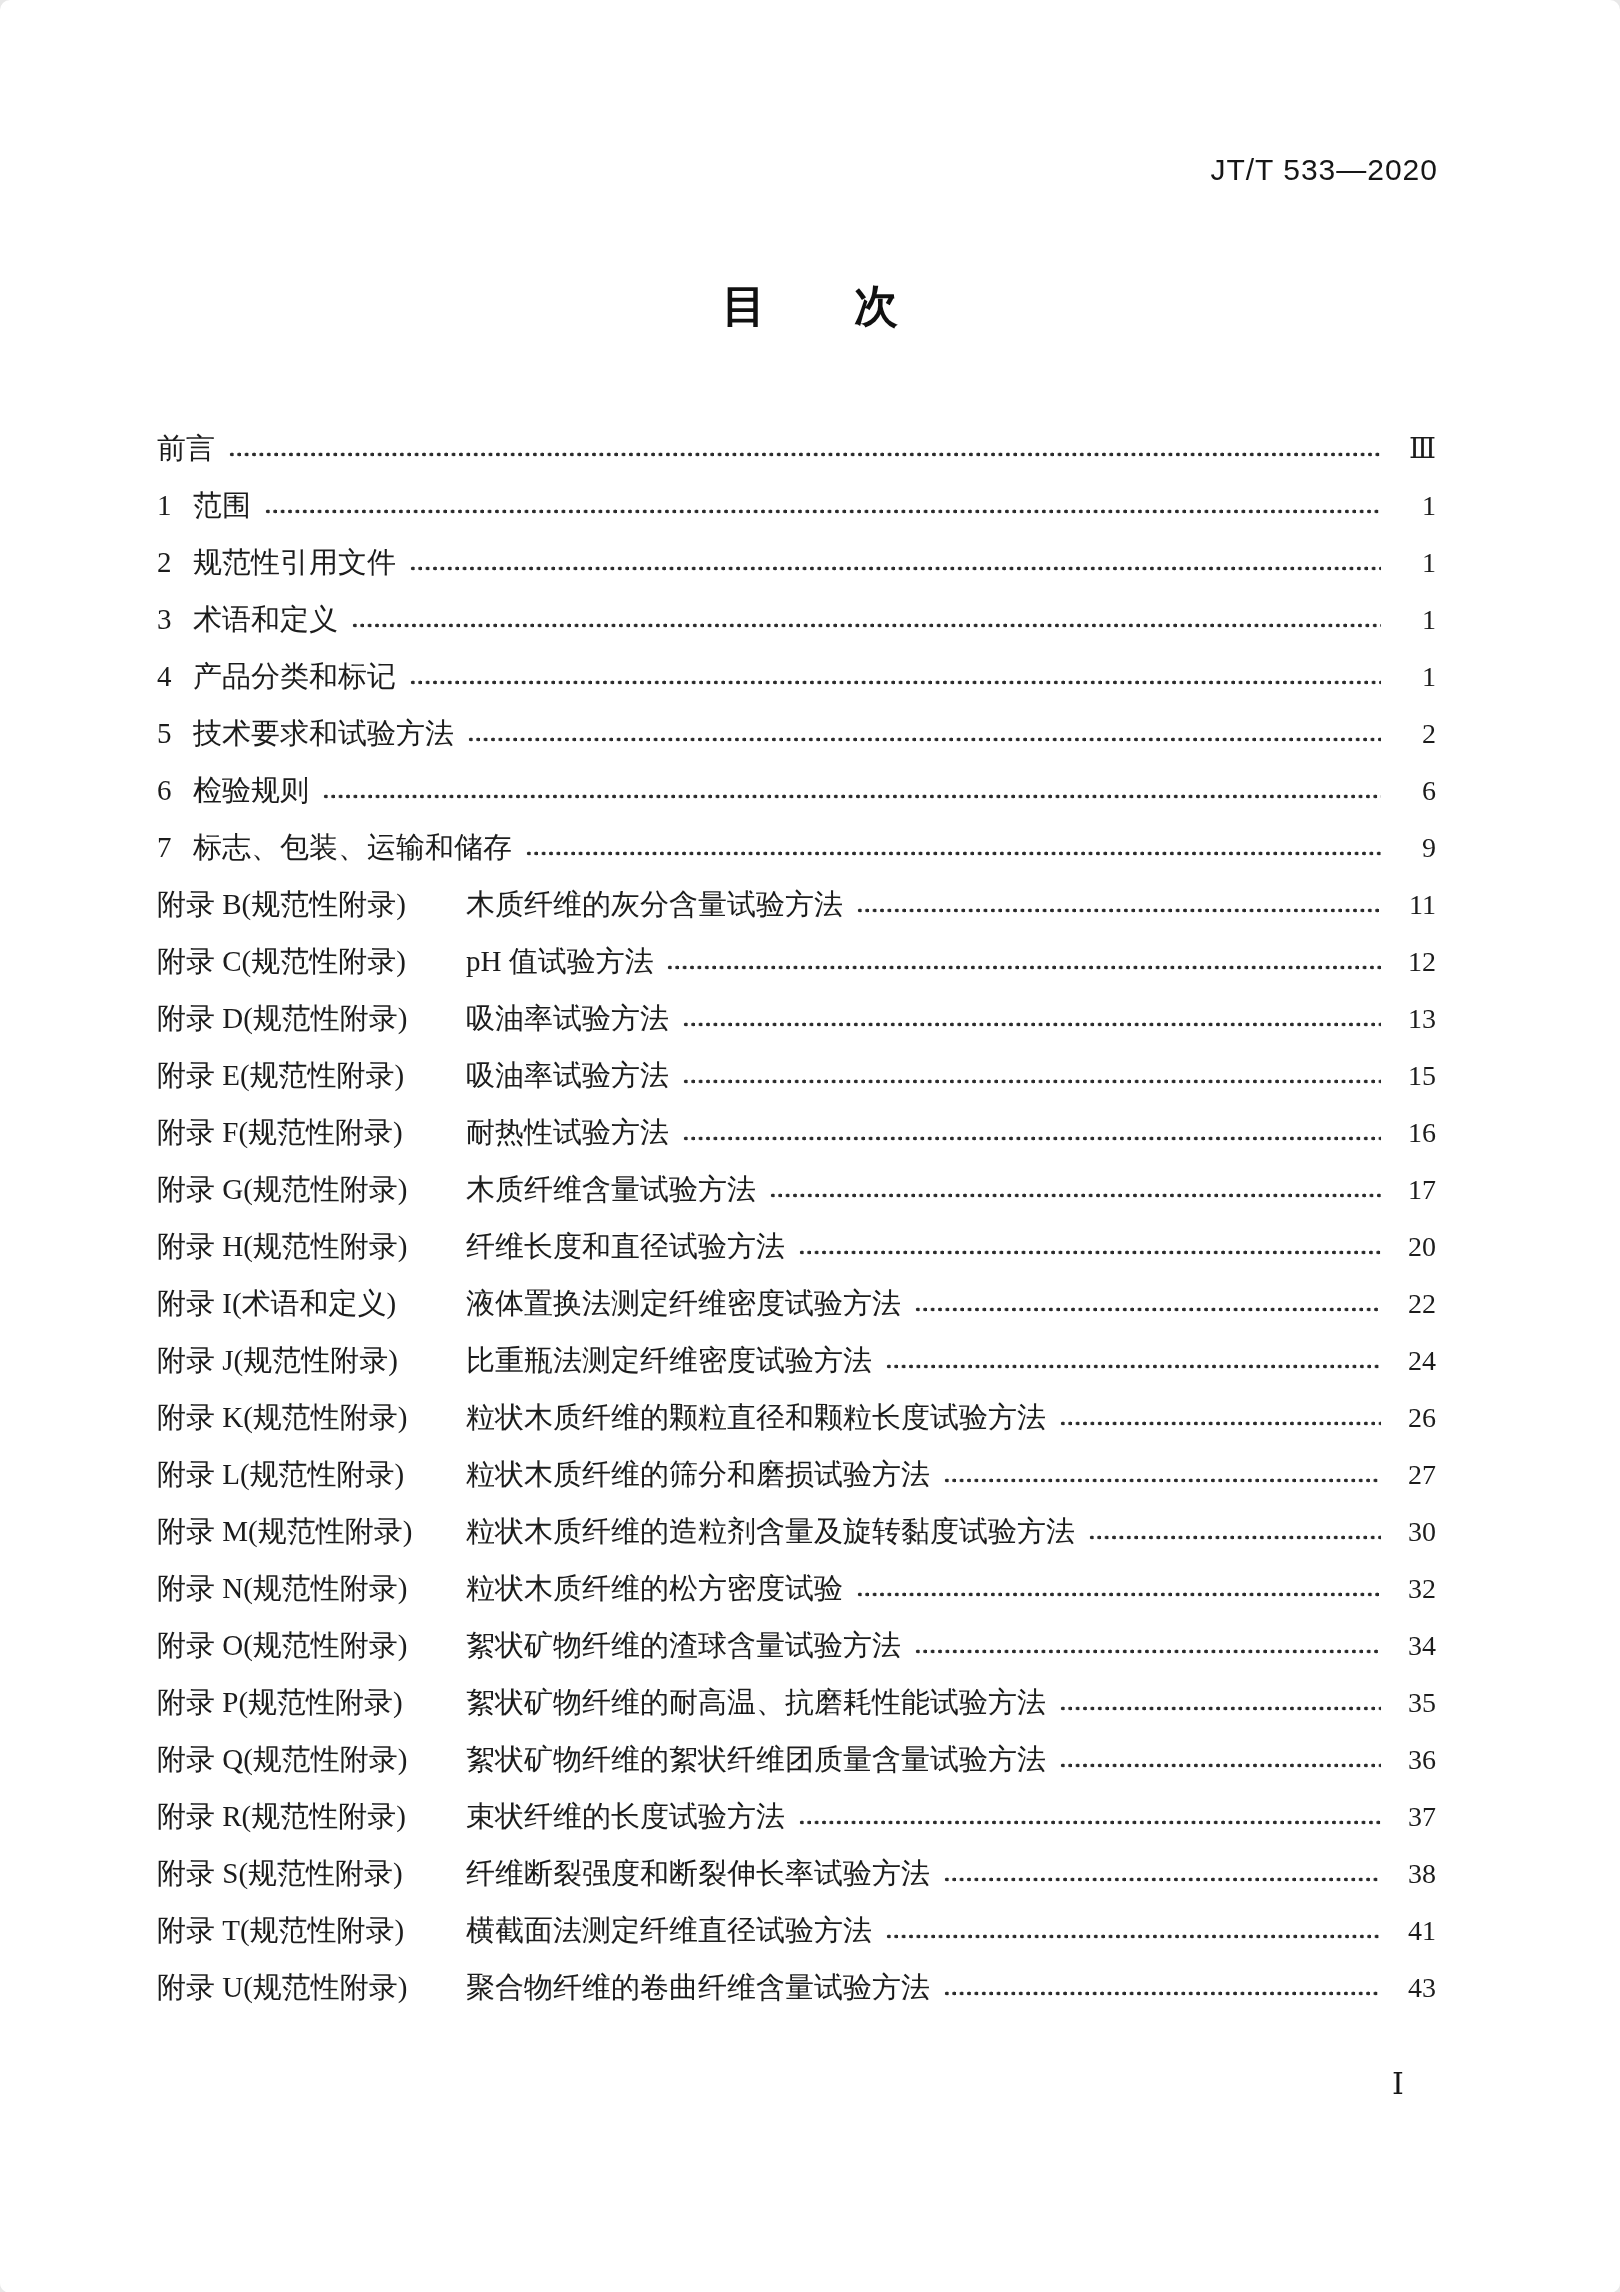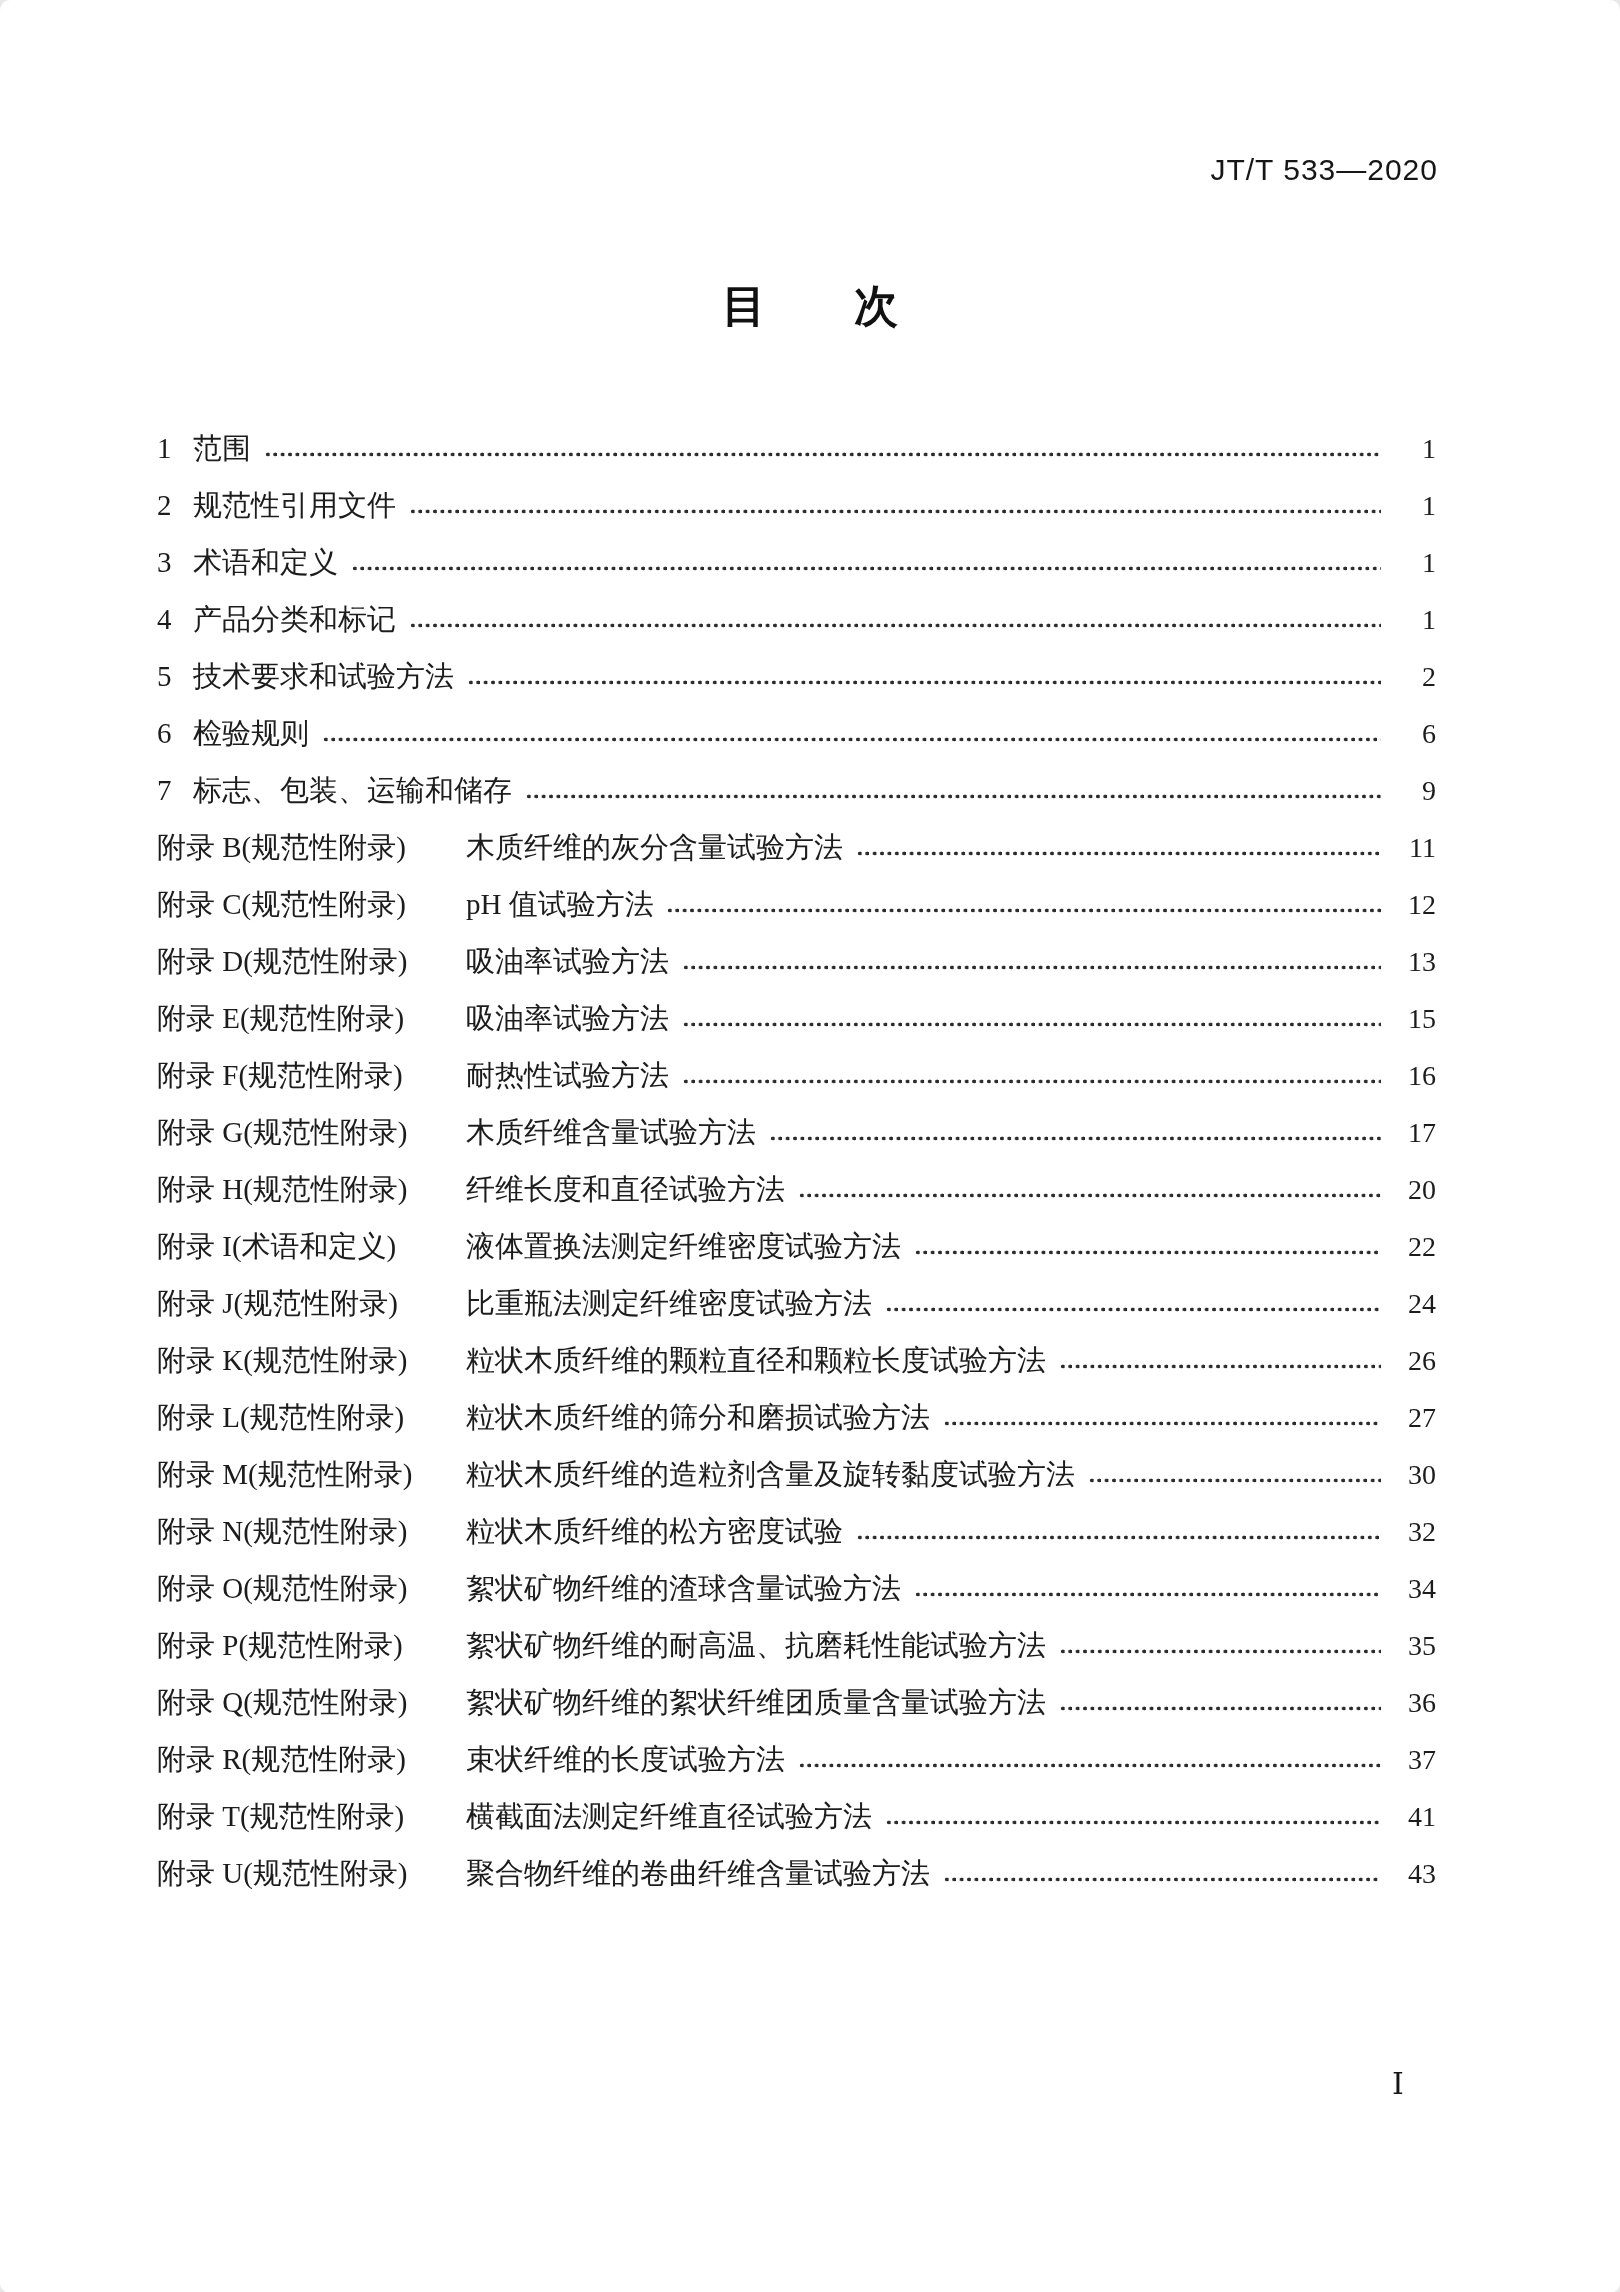--- a/index.html
+++ b/index.html
@@ -90,20 +90,26 @@
 <body>
 
 <div class="page">
 
   <div class="doc-code">JT/T 533—2020</div>
 
   <h1 class="page-title">目　　次</h1>
 
   <div class="toc-list">
       <div class="toc-row">
+
+    <span class="toc-label">前言</span>
+    <span class="leader-dots"></span>
+    <span class="toc-page">Ⅲ</span>
+  </div>
+      <div class="toc-row">
     <span class="toc-num">1</span>
 
     <span class="toc-label">范围</span>
     <span class="leader-dots"></span>
     <span class="toc-page">1</span>
   </div>
       <div class="toc-row">
     <span class="toc-num">2</span>
 
     <span class="toc-label">规范性引用文件</span>
@@ -259,20 +265,27 @@
   </div>
       <div class="toc-row">
 
     <span class="toc-appendix">附录 R(规范性附录)</span>
     <span class="toc-label">束状纤维的长度试验方法</span>
     <span class="leader-dots"></span>
     <span class="toc-page">37</span>
   </div>
       <div class="toc-row">
 
+    <span class="toc-appendix">附录 S(规范性附录)</span>
+    <span class="toc-label">纤维断裂强度和断裂伸长率试验方法</span>
+    <span class="leader-dots"></span>
+    <span class="toc-page">38</span>
+  </div>
+      <div class="toc-row">
+
     <span class="toc-appendix">附录 T(规范性附录)</span>
     <span class="toc-label">横截面法测定纤维直径试验方法</span>
     <span class="leader-dots"></span>
     <span class="toc-page">41</span>
   </div>
       <div class="toc-row">
 
     <span class="toc-appendix">附录 U(规范性附录)</span>
     <span class="toc-label">聚合物纤维的卷曲纤维含量试验方法</span>
     <span class="leader-dots"></span>

